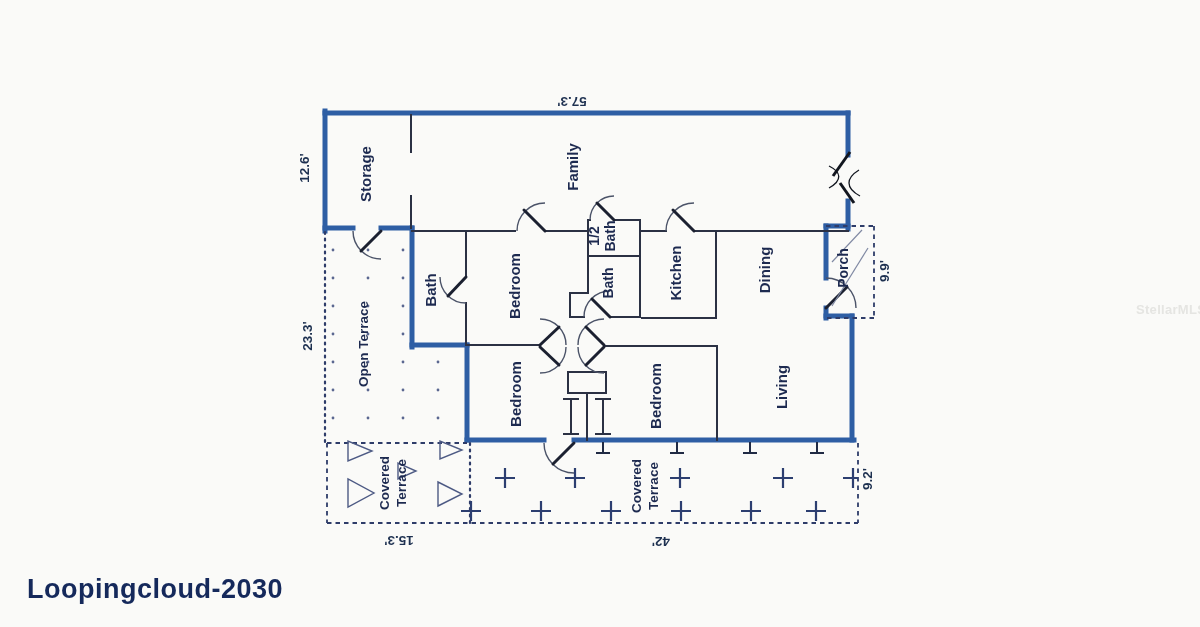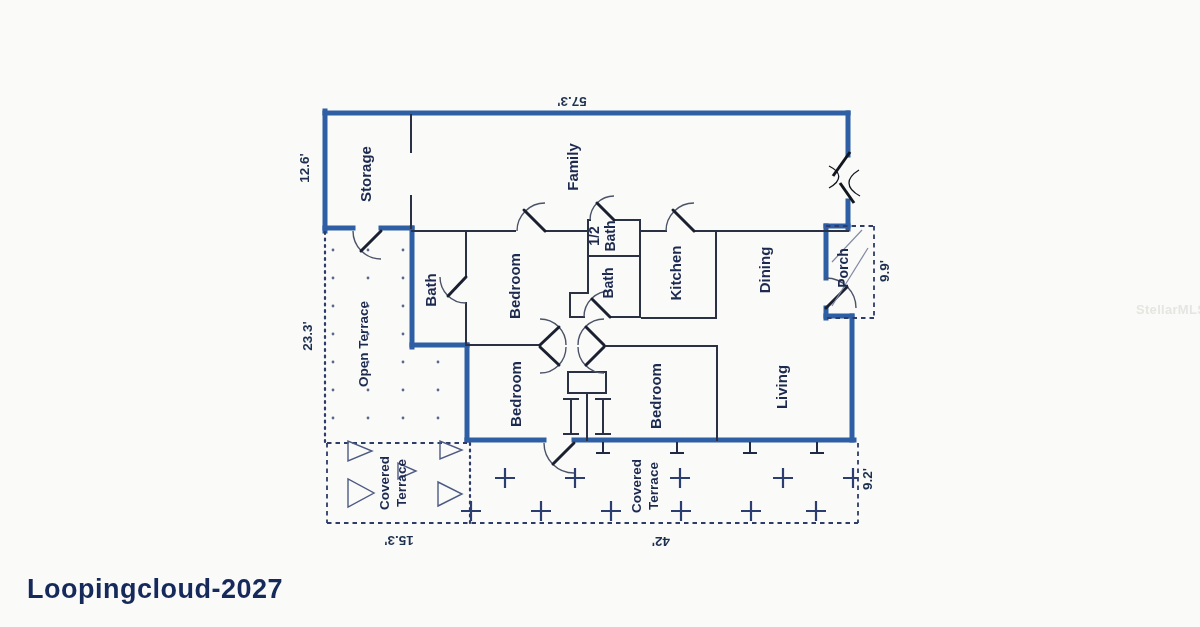--- a/index.html
+++ b/index.html
@@ -237,15 +237,15 @@
       <text class="dim" transform="translate(572 97) rotate(180)">57.3'</text>
       <text class="dim" transform="translate(309 168) rotate(-90)">12.6'</text>
       <text class="dim" transform="translate(312 336) rotate(-90)">23.3'</text>
       <text class="dim" transform="translate(889 271) rotate(-90)">9.9'</text>
       <text class="dim" transform="translate(872 479) rotate(-90)">9.2'</text>
       <text class="dim" transform="translate(661 537) rotate(180)">42'</text>
       <text class="dim" transform="translate(399 536) rotate(180)">15.3'</text>
     </g>
   </svg>
 
-  <div class="brand">Loopingcloud-2027</div>
+  <div class="brand">Loopingcloud-2030</div>
   <div class="mls">StellarMLS</div>
 </div>
 
 </body></html>

